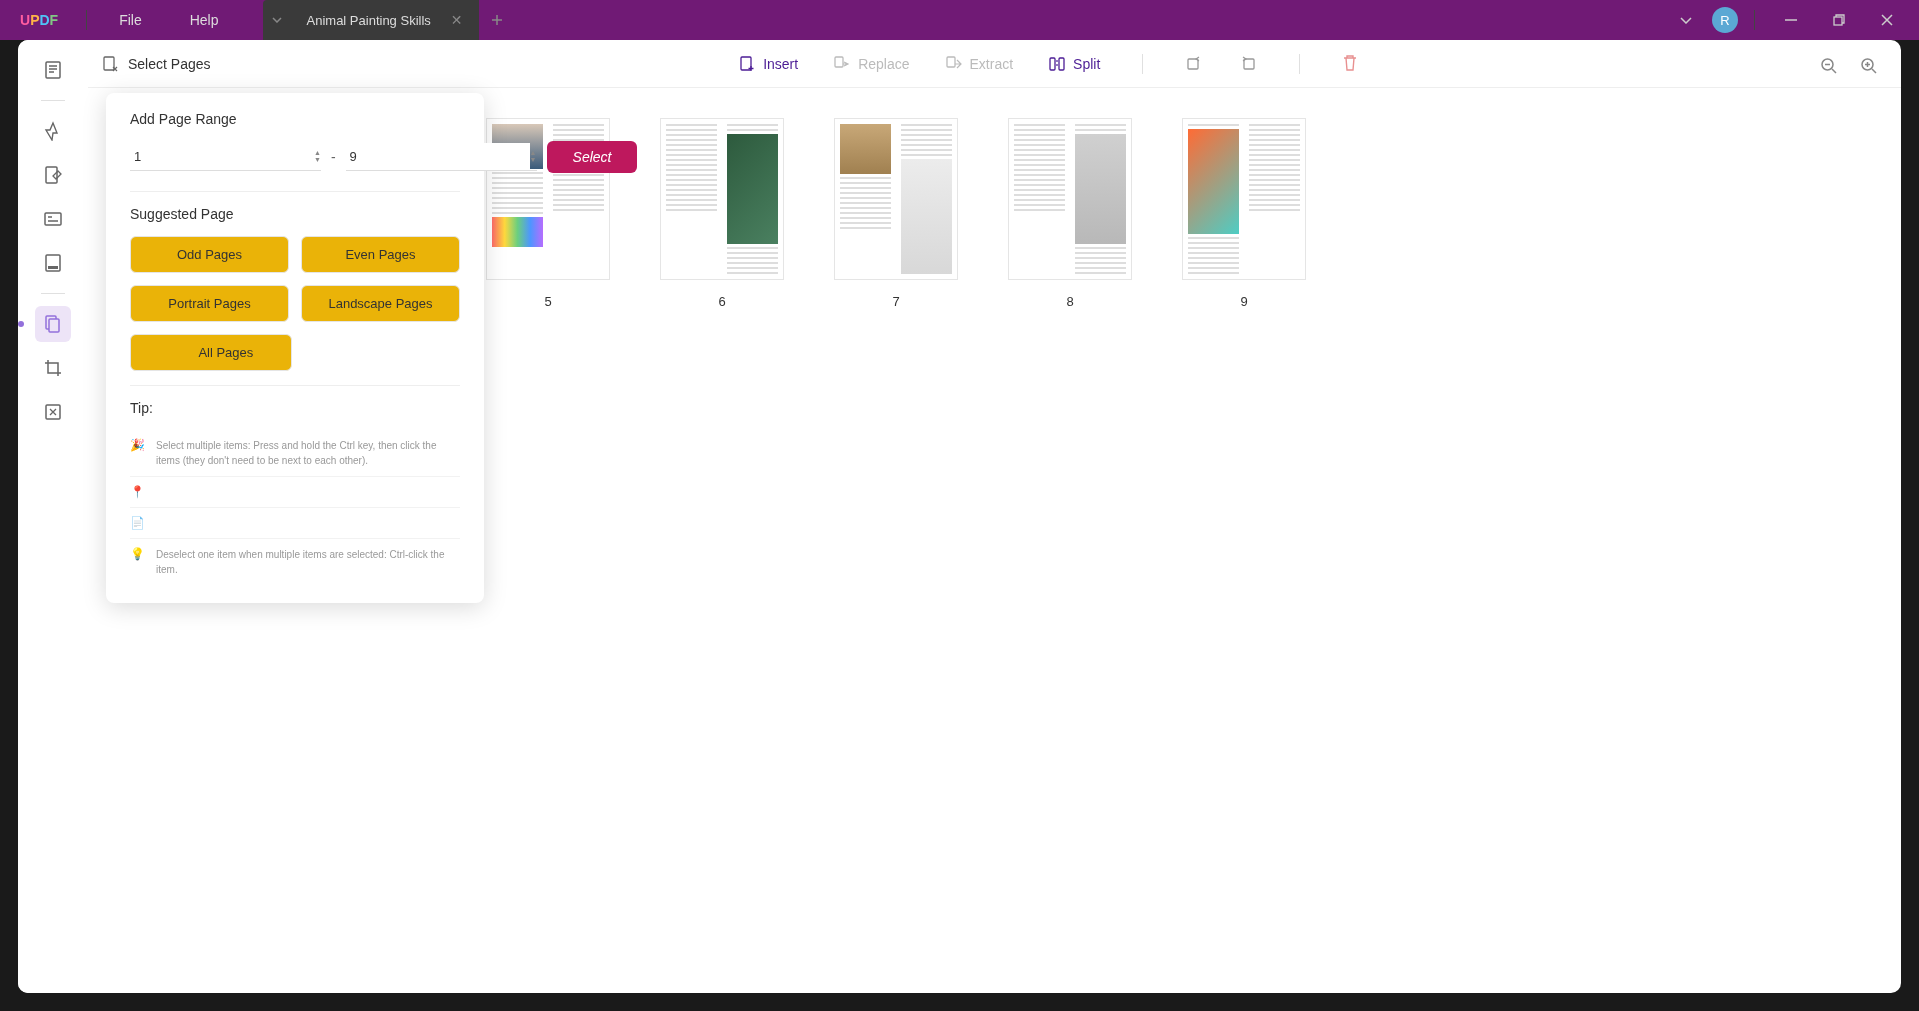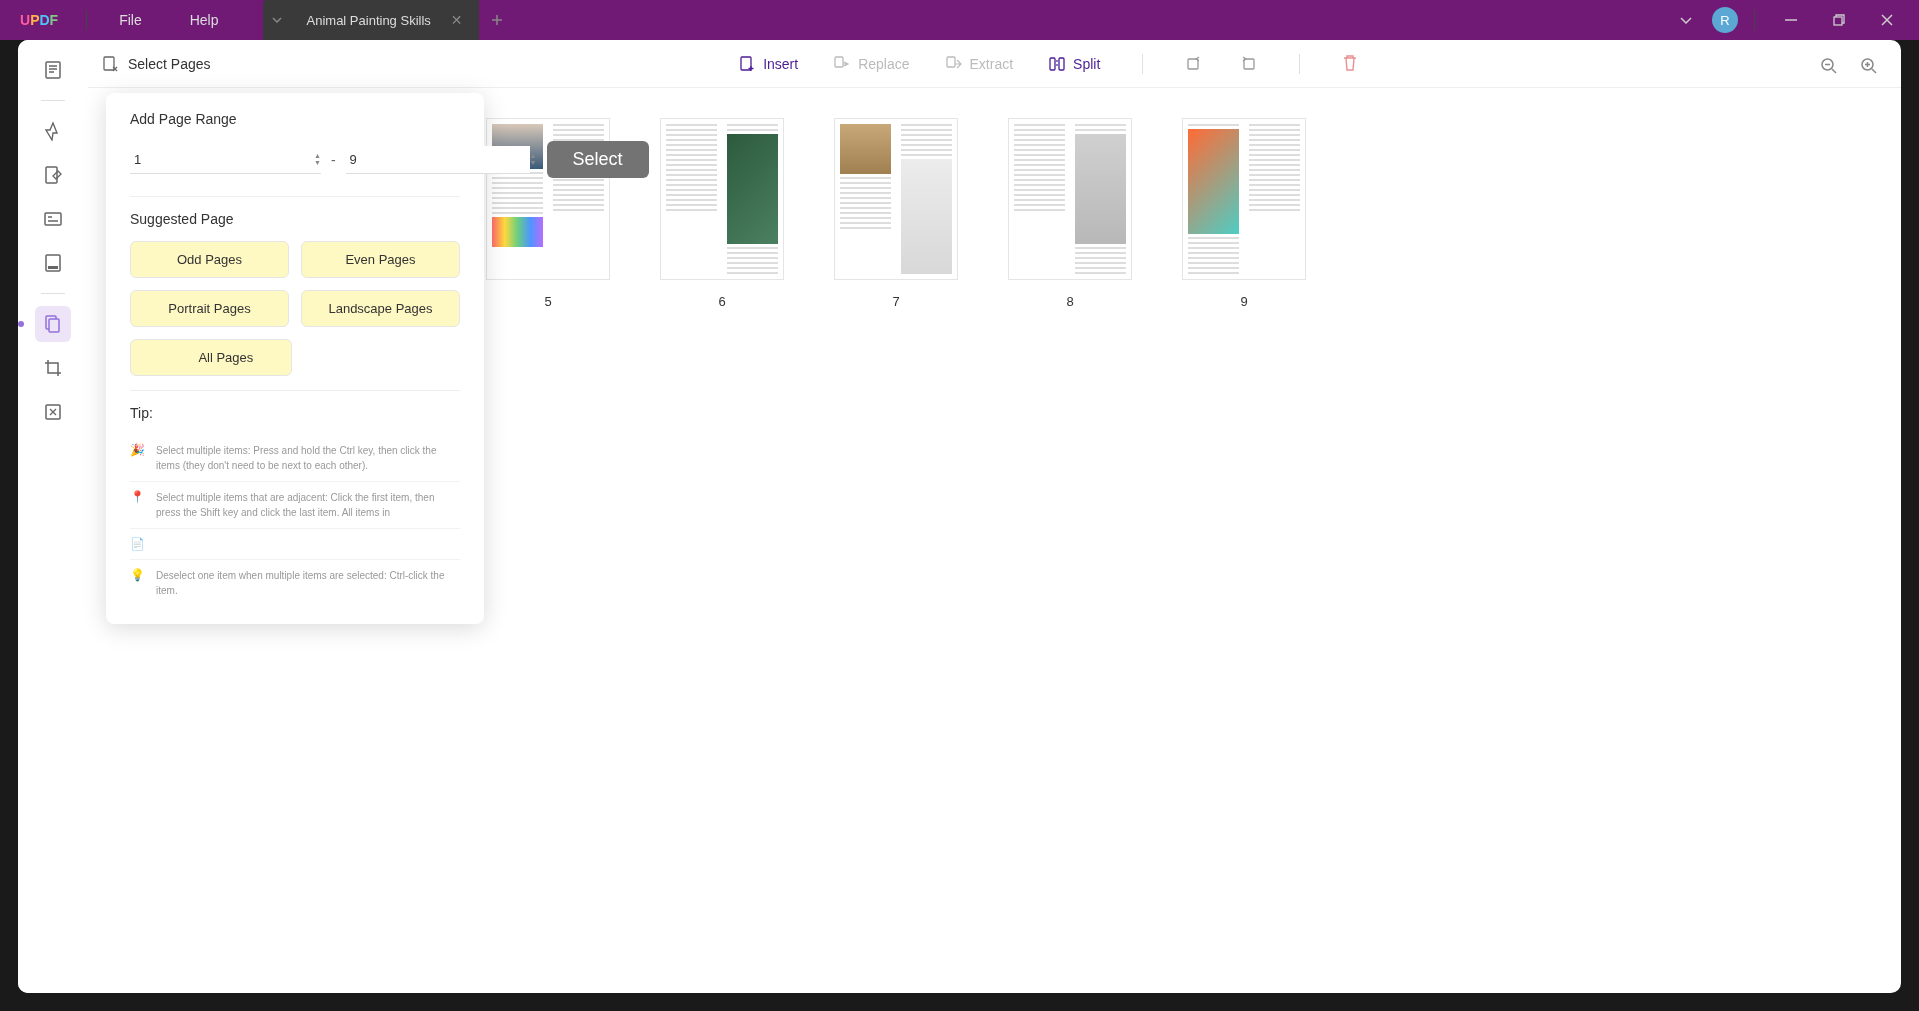--- a/index.html
+++ b/index.html
@@ -51,24 +51,24 @@
 
 
 .popover { position: absolute; left: 106px; top: 93px; width: 378px; background: #fff; border-radius: 8px; box-shadow: 0 4px 24px rgba(0,0,0,0.15); padding: 18px 24px; z-index: 10; }
 .popover h4 { font-size: 14px; font-weight: 500; color: #333; margin-bottom: 14px; }
 .range-row { display: flex; align-items: center; gap: 10px; margin-bottom: 18px; }
 .range-input-wrap { flex: 1; position: relative; display: flex; align-items: center; border-bottom: 1px solid #ddd; }
 .range-input { flex: 1; border: none; outline: none; font-size: 13px; padding: 6px 4px; color: #333; }
 .spinner { display: flex; flex-direction: column; font-size: 7px; color: #888; gap: 1px; }
 .spinner span { cursor: pointer; line-height: 6px; }
 .range-dash { color: #666; font-size: 14px; }
-.select-btn { background: #737373; color: #fff; border: none; border-radius: 6px; padding: 8px 26px; font-size: 18px; cursor: pointer; }
+.select-btn { background: #be185d; color: #fff; border: none; border-radius: 6px; padding: 8px 26px; font-size: 14px; cursor: pointer; font-style: italic; }
 .popover-sep { height: 1px; background: #eee; margin: 6px 0 14px; }
 .suggested-grid { display: grid; grid-template-columns: 1fr 1fr; gap: 12px; margin-bottom: 12px; }
-.sug-btn { background: #fef9c3; border: 1px solid #e5e5e5; border-radius: 6px; padding: 10px; font-size: 13px; color: #333; cursor: pointer; }
+.sug-btn { background: #eab308; border: 1px solid #e5e5e5; border-radius: 6px; padding: 10px; font-size: 13px; color: #333; cursor: pointer; }
 .tips { margin-top: 8px; }
 .tip-row { display: flex; gap: 10px; padding: 8px 0; border-bottom: 1px solid #f2f2f2; }
 .tip-row:last-child { border-bottom: none; }
 .tip-icon { width: 16px; font-size: 12px; flex-shrink: 0; }
 .tip-text { font-size: 10px; color: #999; line-height: 1.5; }
 
 
 .thumbs { flex: 1; padding: 30px 50px; display: flex; gap: 50px; align-items: flex-start; }
 .thumb-col { display: flex; flex-direction: column; align-items: center; gap: 14px; }
 .thumb { width: 124px; height: 162px; background: #fff; border: 1px solid #e5e5e5; display: flex; }
@@ -547,21 +547,20 @@
   <button class="sug-btn" style="width:49%;padding-left:40px;">All Pages</button>
   <div class="popover-sep" style="margin-top:14px"></div>
   <h4>Tip:</h4>
   <div class="tips">
     <div class="tip-row">
         <span class="tip-icon">🎉</span>
         <span class="tip-text">Select multiple items: Press and hold the Ctrl key, then click the items (they don't need to be next to each other).</span>
       </div>
     <div class="tip-row">
         <span class="tip-icon">📍</span>
-        <span class="tip-text">Select multiple items that are adjacent: Click the first item, then press the Shift key and click the last item. All items in</span>
       </div>
     <div class="tip-row">
         <span class="tip-icon">📄</span>
       </div>
     <div class="tip-row">
         <span class="tip-icon">💡</span>
         <span class="tip-text">Deselect one item when multiple items are selected: Ctrl-click the item.</span>
       </div>
   </div>
 </div>

